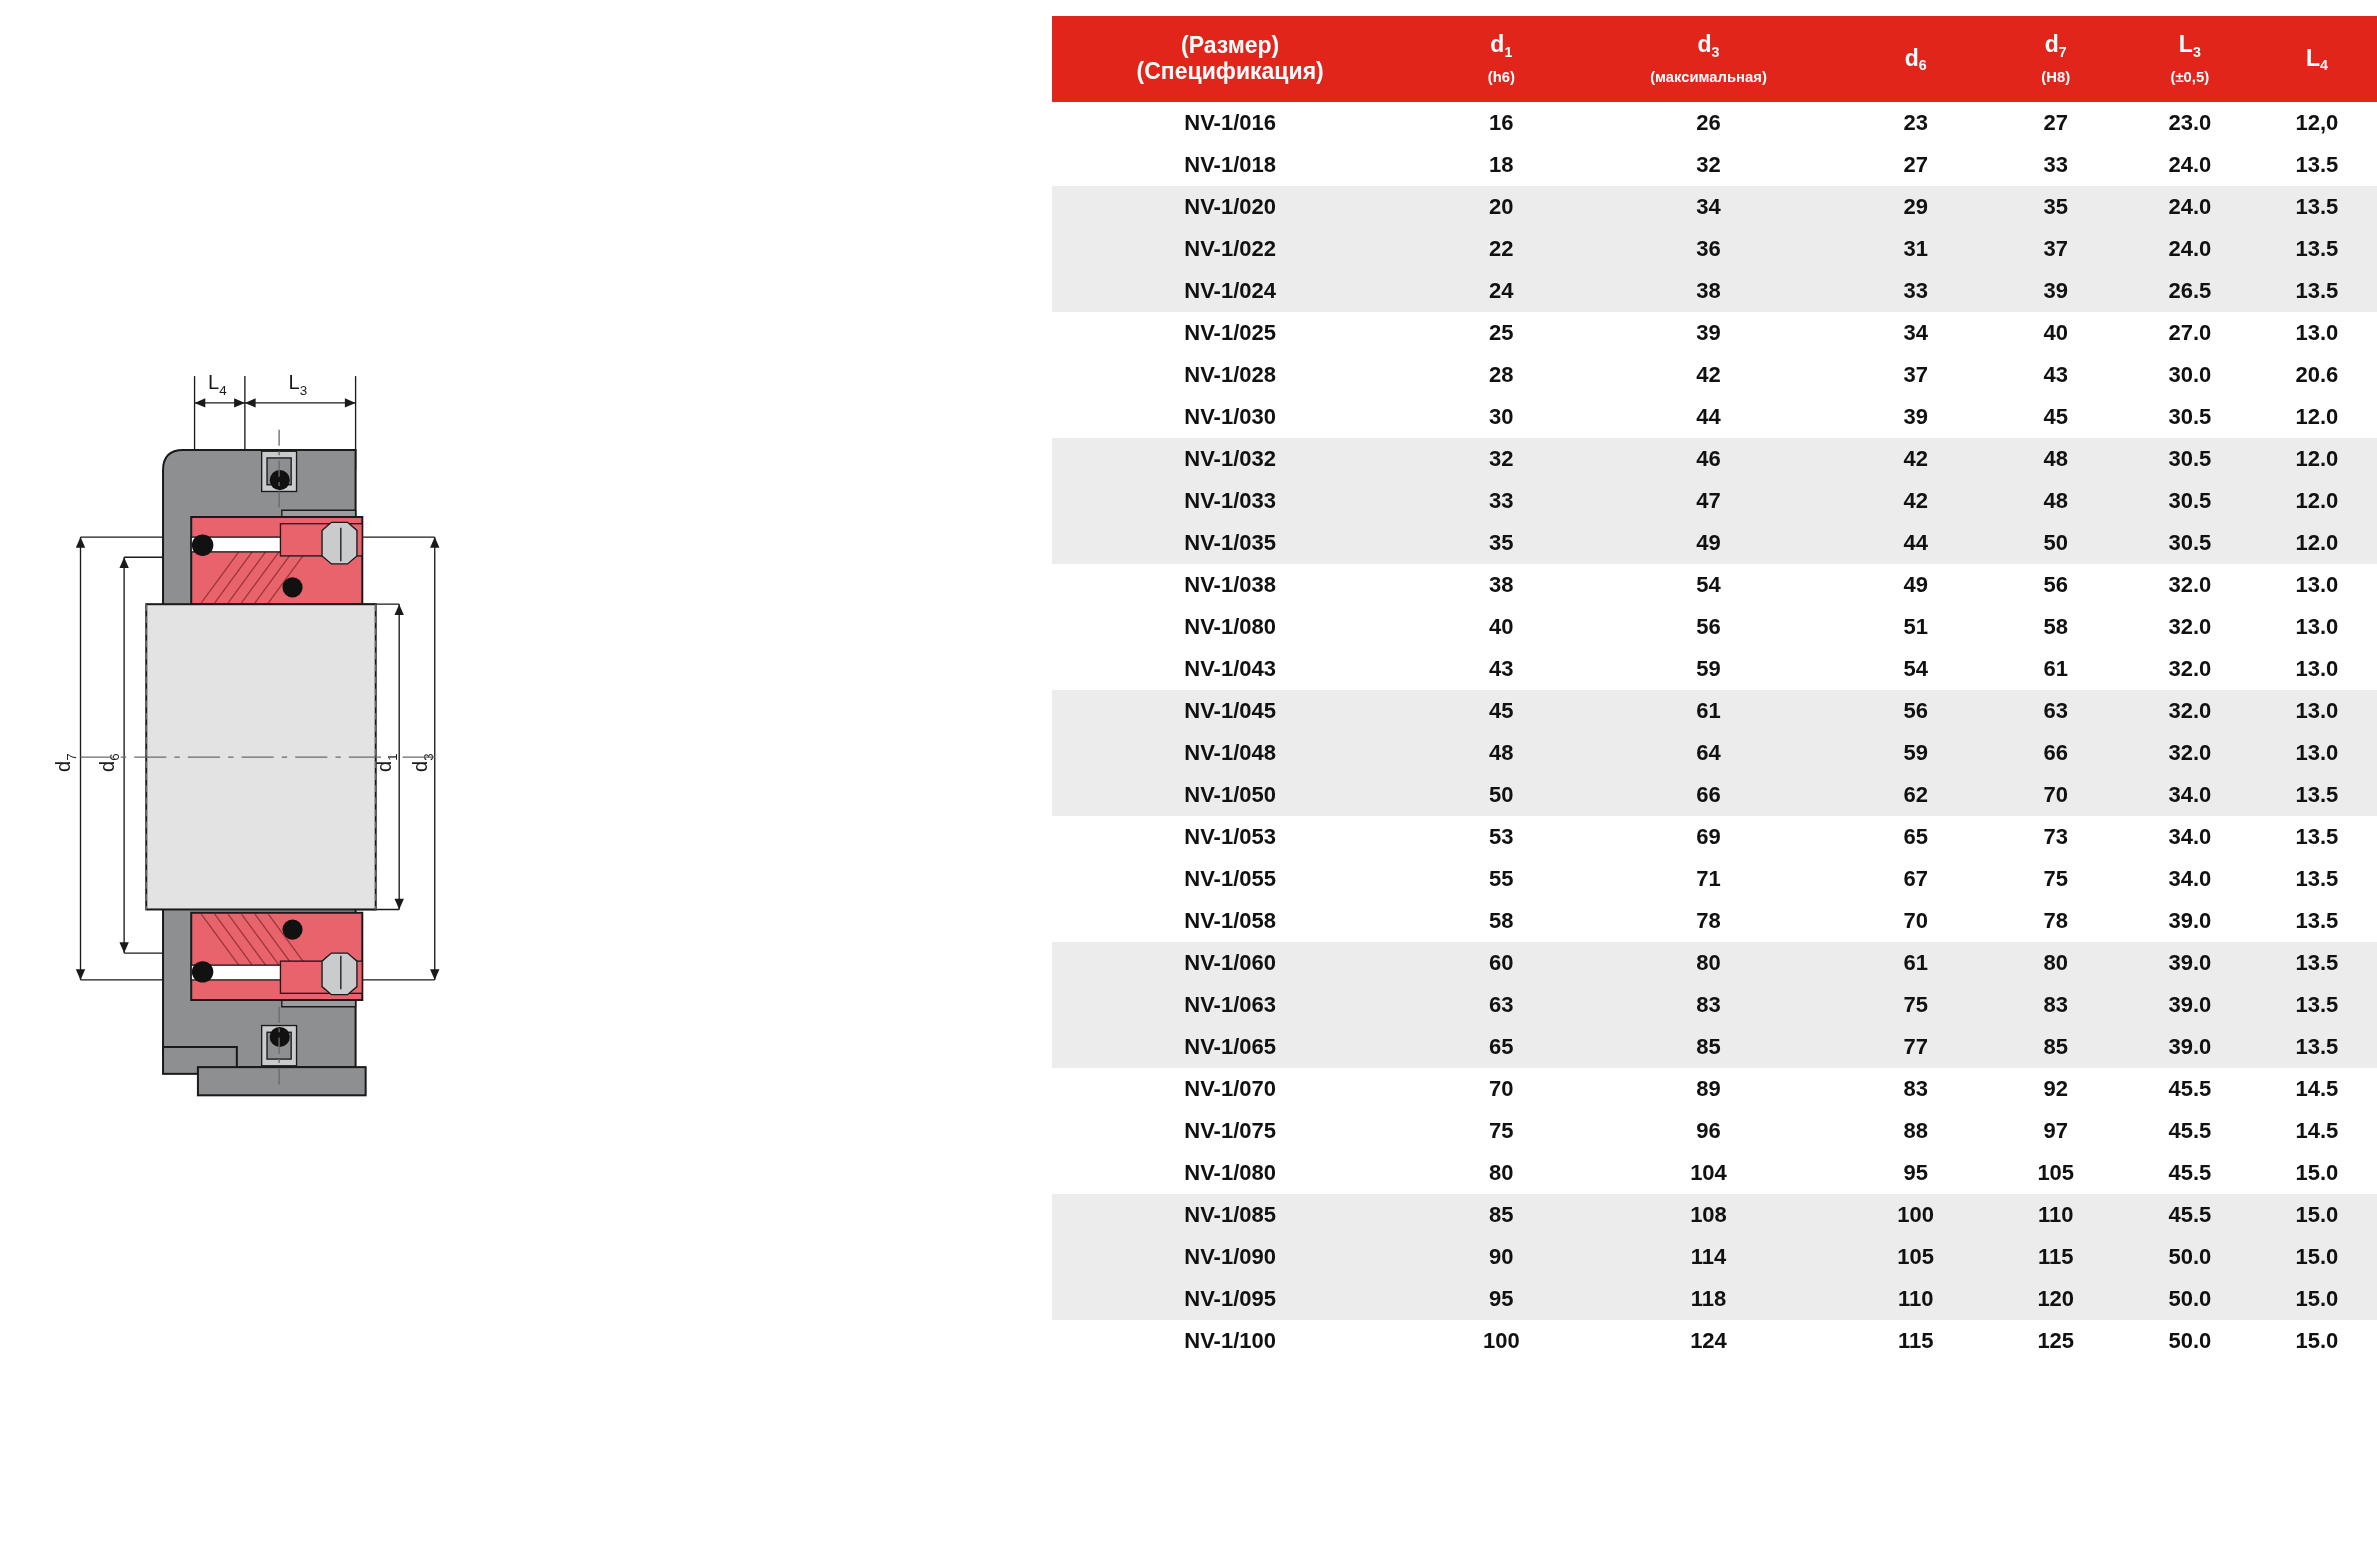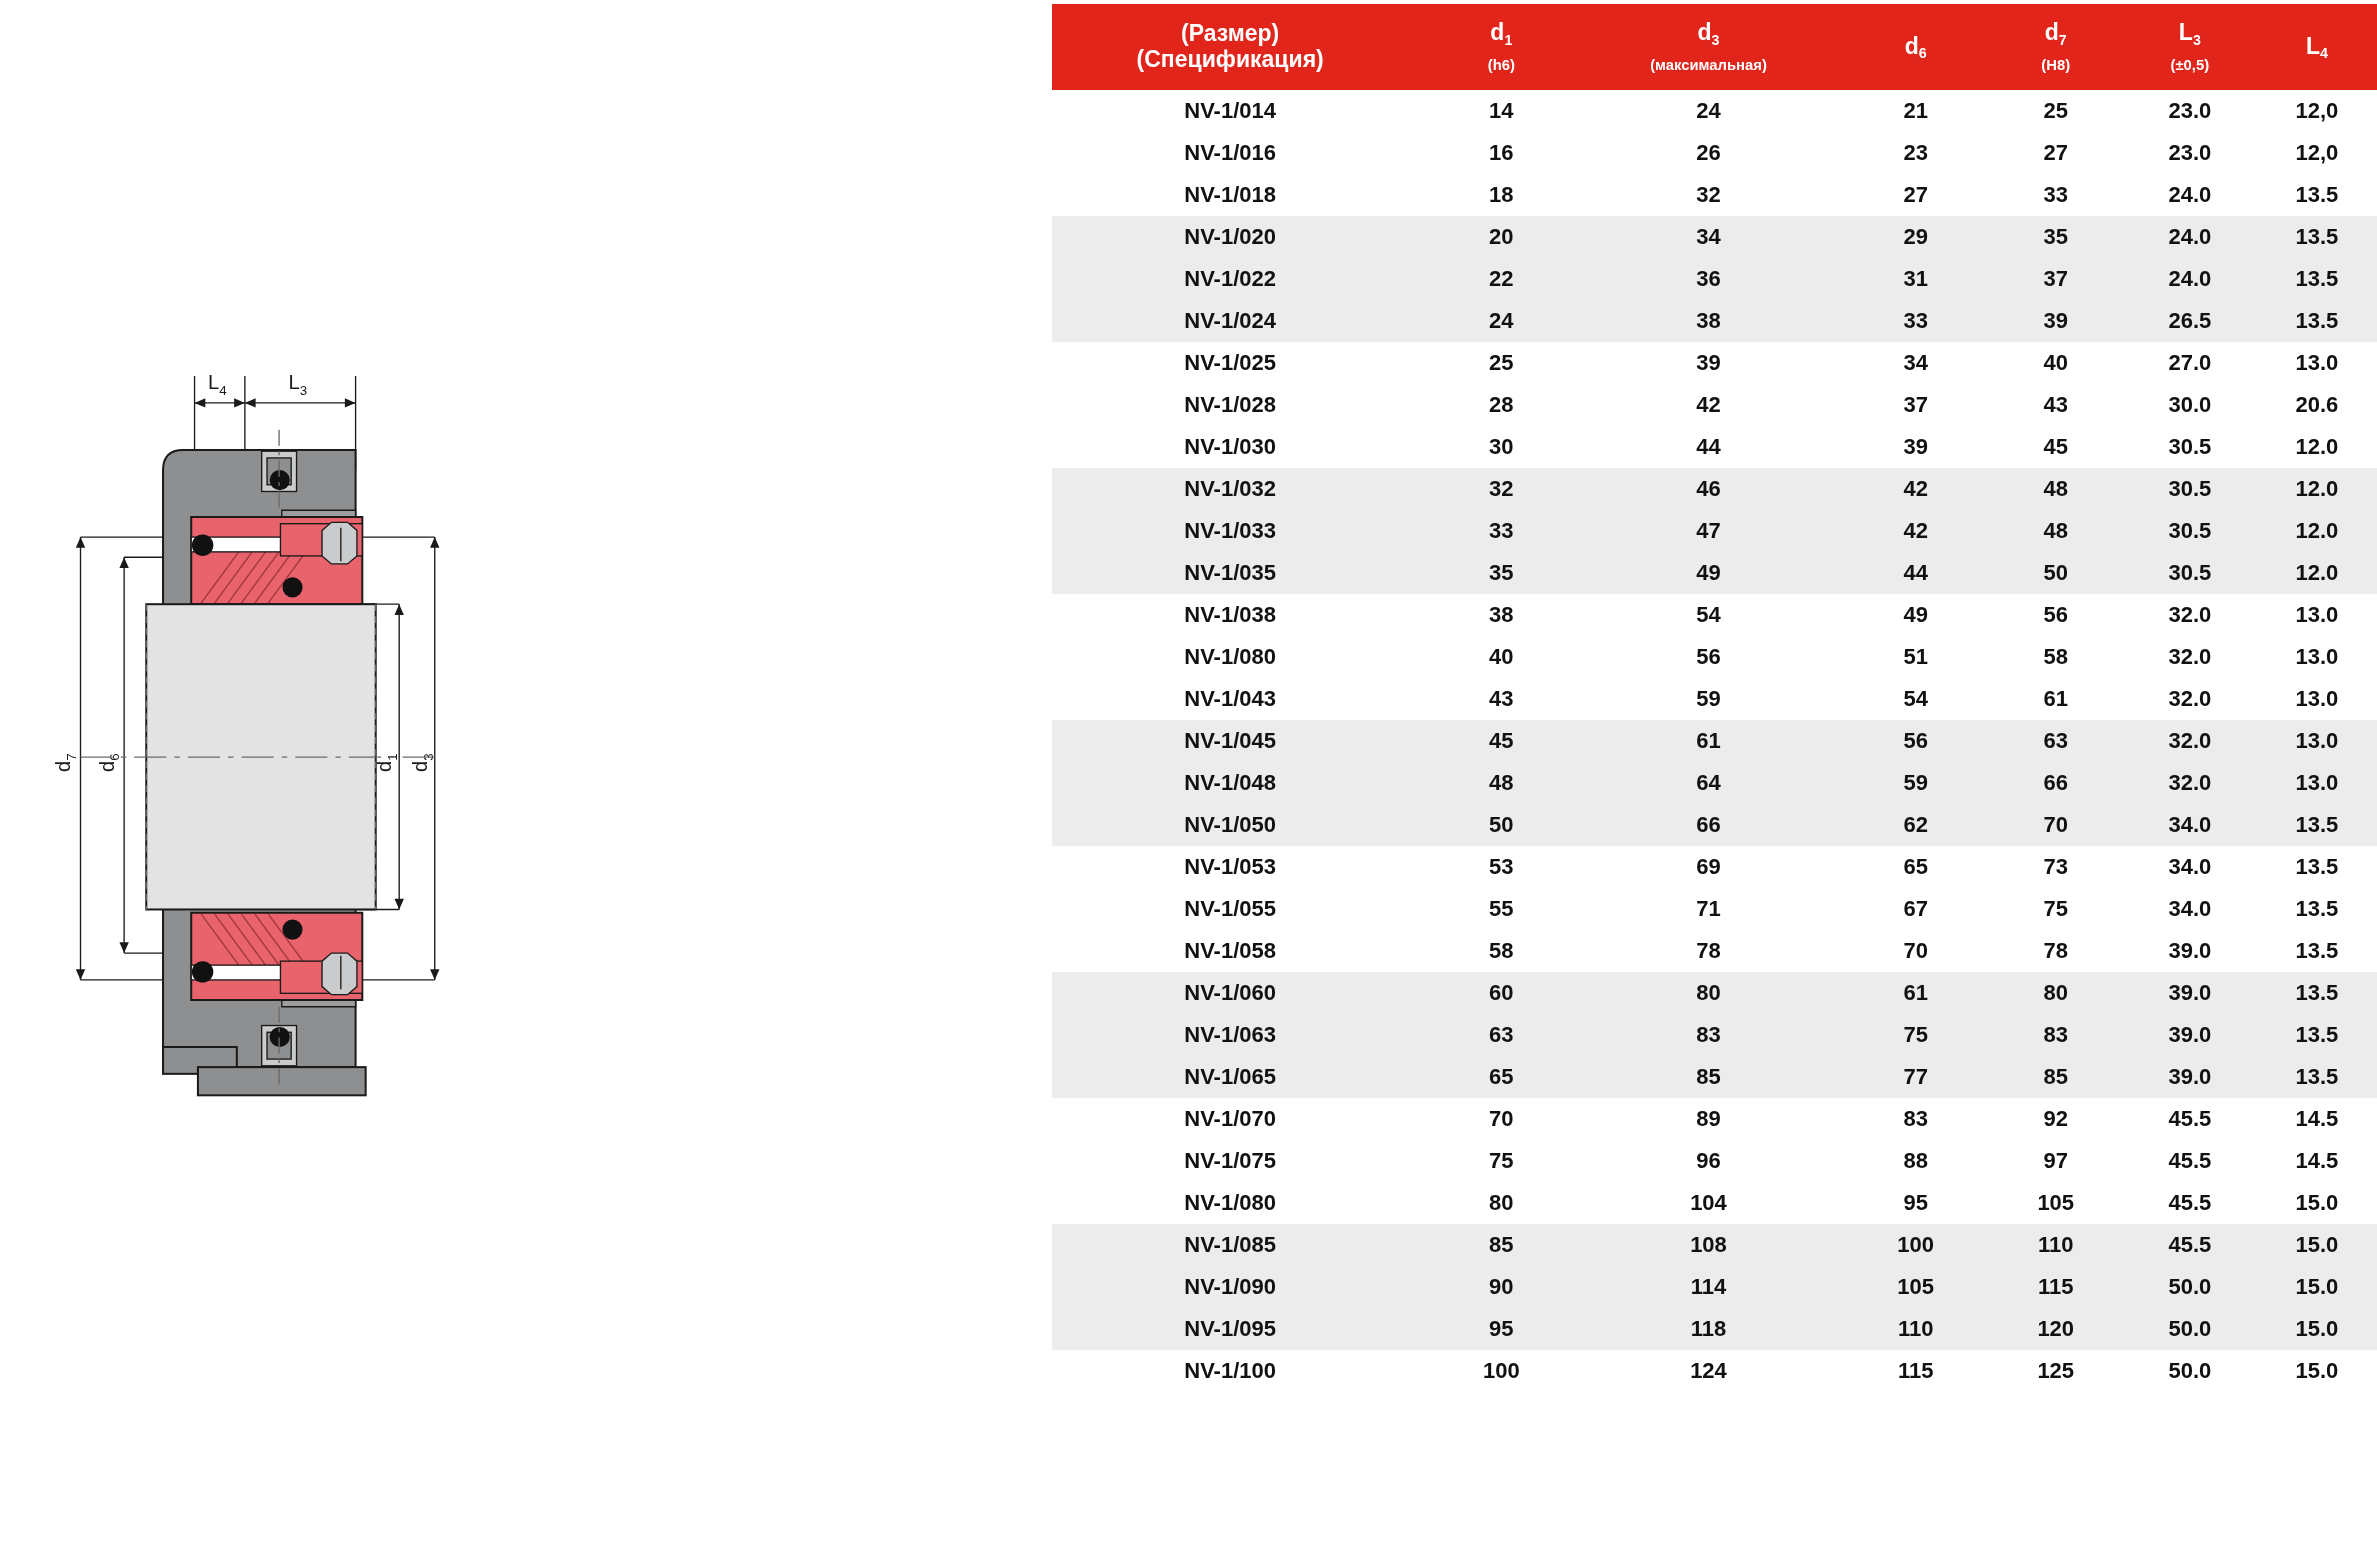--- a/index.html
+++ b/index.html
@@ -20,21 +20,21 @@
   #drawing {
     position: absolute;
     left: 0; top: 0;
     width: 1052px; height: 1566px;
   }
   #drawing svg { display: block; }
 
   
   #spec-table-wrap {
     position: absolute;
-    left: 1052px; top: 4px;
+    left: 1052px; top: 16px;
     width: 1325px;
     height: 1448px;
   }
   table.spec {
     width: 100%;
     border-collapse: collapse;
     table-layout: fixed;
   }
   table.spec thead th {
     background: #e1251b;
@@ -265,29 +265,20 @@
             <span>L</span><sub>3</sub>
             <span class="sub">(±0,5)</span>
           </th>
           <th>
             <span>L</span><sub>4</sub>
           </th>
         </tr>
       </thead>
       <tbody id="spec-body">
           <tr class="band-white">
-            <td class="name">NV-1/014</td>
-            <td>14</td>
-            <td>24</td>
-            <td>21</td>
-            <td>25</td>
-            <td>23.0</td>
-            <td>12,0</td>
-          </tr>
-          <tr class="band-white">
             <td class="name">NV-1/016</td>
             <td>16</td>
             <td>26</td>
             <td>23</td>
             <td>27</td>
             <td>23.0</td>
             <td>12,0</td>
           </tr>
           <tr class="band-white">
             <td class="name">NV-1/018</td>

